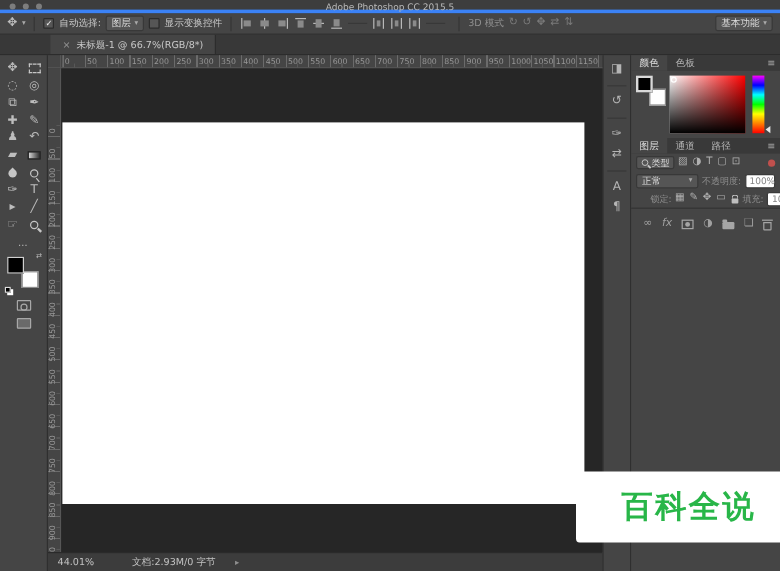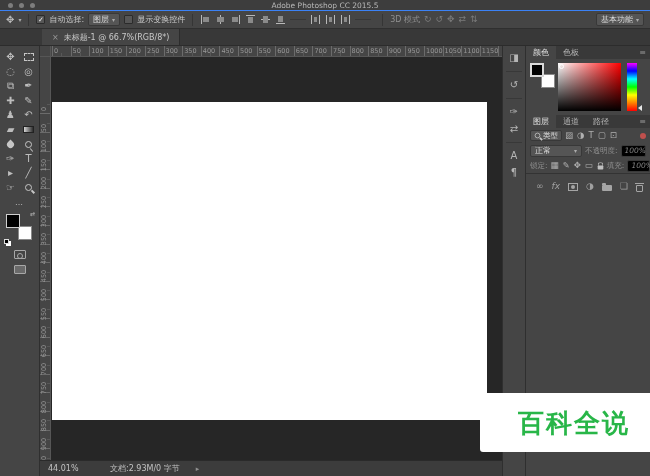--- a/index.html
+++ b/index.html
@@ -1,20 +1,20 @@
 <!DOCTYPE html>
 <html><head>
 <meta charset="utf-8">
 <style>
   html,body{margin:0;padding:0;background:#222;}
   *{box-sizing:border-box;font-family:"DejaVu Sans",sans-serif;}
   .app{position:relative;width:650px;height:476px;background:#3a3a3a;overflow:hidden;user-select:none;}
 
   
-  .titlebar{position:relative;height:11px;background:#3d3d3d;border-bottom:1px solid #3b82f6;}
+  .titlebar{position:relative;height:11px;background:#3d3d3d;border-bottom:3px solid #3b82f6;}
   .lights{position:absolute;left:8px;top:3px;display:flex;gap:6px;}
   .lights span{width:5px;height:5px;border-radius:50%;background:#7d7d7d;display:block;}
   .wtitle{position:absolute;left:0;right:0;top:1px;text-align:center;font-size:7.5px;color:#b9b9b9;}
 
   
   .optionsbar{height:18px;background:#454545;border-bottom:1px solid #2f2f2f;display:flex;align-items:center;gap:4px;padding:0 6px;}
   .vsep{width:1px;height:12px;background:#353535;margin:0 3px;flex:none;}
   .lbl{font-size:8px;color:#c9c9c9;white-space:nowrap;}
   .dim{color:#8f8f8f;}
   .caret{font-size:6px;color:#aaa;line-height:1;}
@@ -123,22 +123,22 @@
   .hueArrow{position:absolute;right:-5px;bottom:0;width:0;height:0;border-top:3px solid transparent;border-bottom:3px solid transparent;border-right:4px solid #e8e8e8;}
 
   .layerspanel{flex:1;display:flex;flex-direction:column;min-height:0;}
   .filterrow{height:15px;display:flex;align-items:center;gap:3px;padding:0 4px;flex:none;}
   .dd.small{height:11px;padding:0 3px;gap:2px;font-size:7.5px;}
   .filterrow .tg{font-size:8.5px;color:#b0b0b0;}
   .reddot{width:6px;height:6px;border-radius:50%;margin-left:auto;flex:none;}
   .blendrow{height:15px;display:flex;align-items:center;gap:3px;padding:0 4px;flex:none;}
   .blendrow .dd{height:12px;min-width:52px;justify-content:space-between;}
   .blendrow .lbl,.lockrow .lbl{font-size:7.5px;}
-  .valbox{background:#000000;border:1px solid #3a3a3a;border-radius:2px;height:12px;line-height:10px;min-width:23px;padding:0 3px;font-size:7.5px;color:#858585;text-align:center;font-style:italic;}
-  .lockrow{height:15px;display:flex;align-items:center;gap:3px;padding:0 4px;flex:none;}
+  .valbox{background:#ffffff;border:1px solid #3a3a3a;border-radius:2px;height:12px;line-height:10px;min-width:23px;padding:0 3px;font-size:7.5px;color:#858585;text-align:center;}
+  .lockrow{height:15px;display:flex;align-items:center;gap:3px;padding:0 4px;flex:none;margin-left:12px;}
   .lockrow .tg{font-size:8.5px;color:#b0b0b0;}
   .lockrow .cg-lock{transform:scale(.8);}
   .layerslist{flex:1;background:#3e3e3e;min-height:0;}
   .layerrow{height:26px;display:flex;align-items:center;background:#585858;border-bottom:1px solid #333;}
   .eyecol{width:18px;height:100%;display:flex;align-items:center;justify-content:center;border-right:1px solid #3a3a3a;flex:none;}
   .thumb{width:26px;height:20px;background:#fff;border:1px solid #9a9a9a;margin:0 6px;flex:none;}
   .lname{flex:1;font-size:8px;color:#e2e2e2;}
   .lockic{margin-right:7px;}
   .panelbottom{height:26px;border-top:1px solid #333;display:flex;align-items:center;justify-content:flex-end;gap:8px;padding-right:7px;flex:none;}
   .panelbottom .tg{font-size:9px;color:#a0a0a0;}

